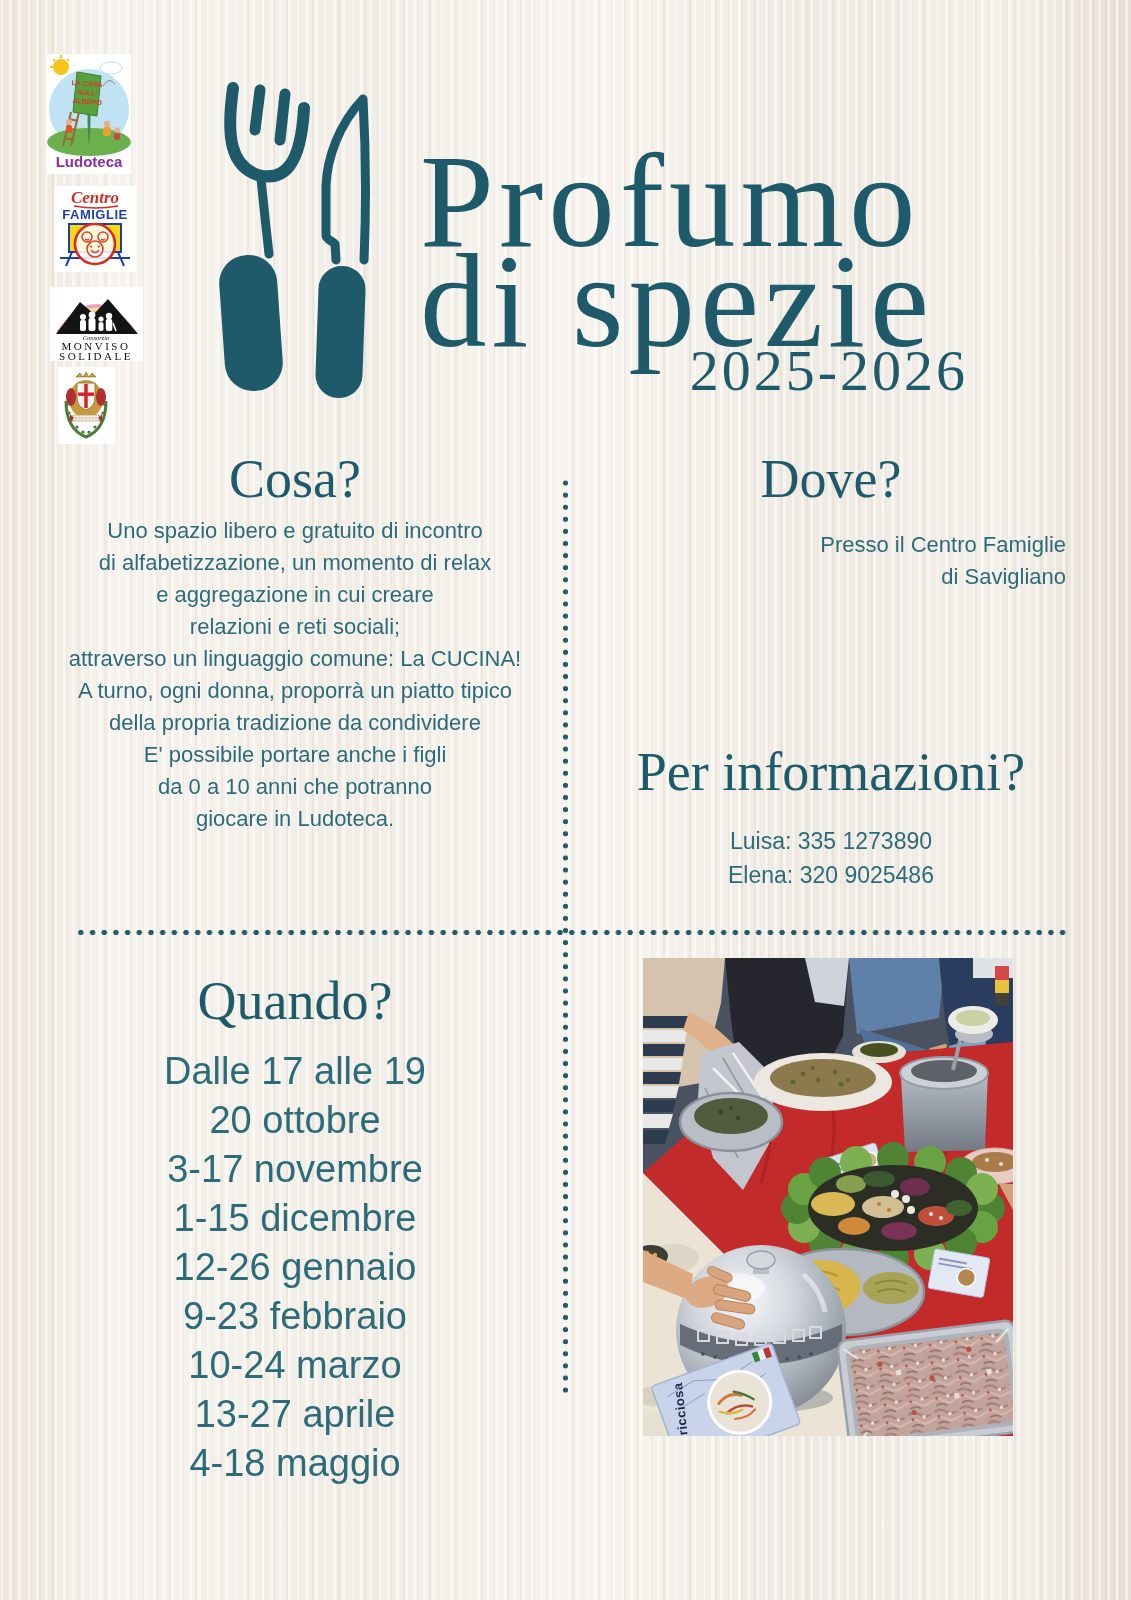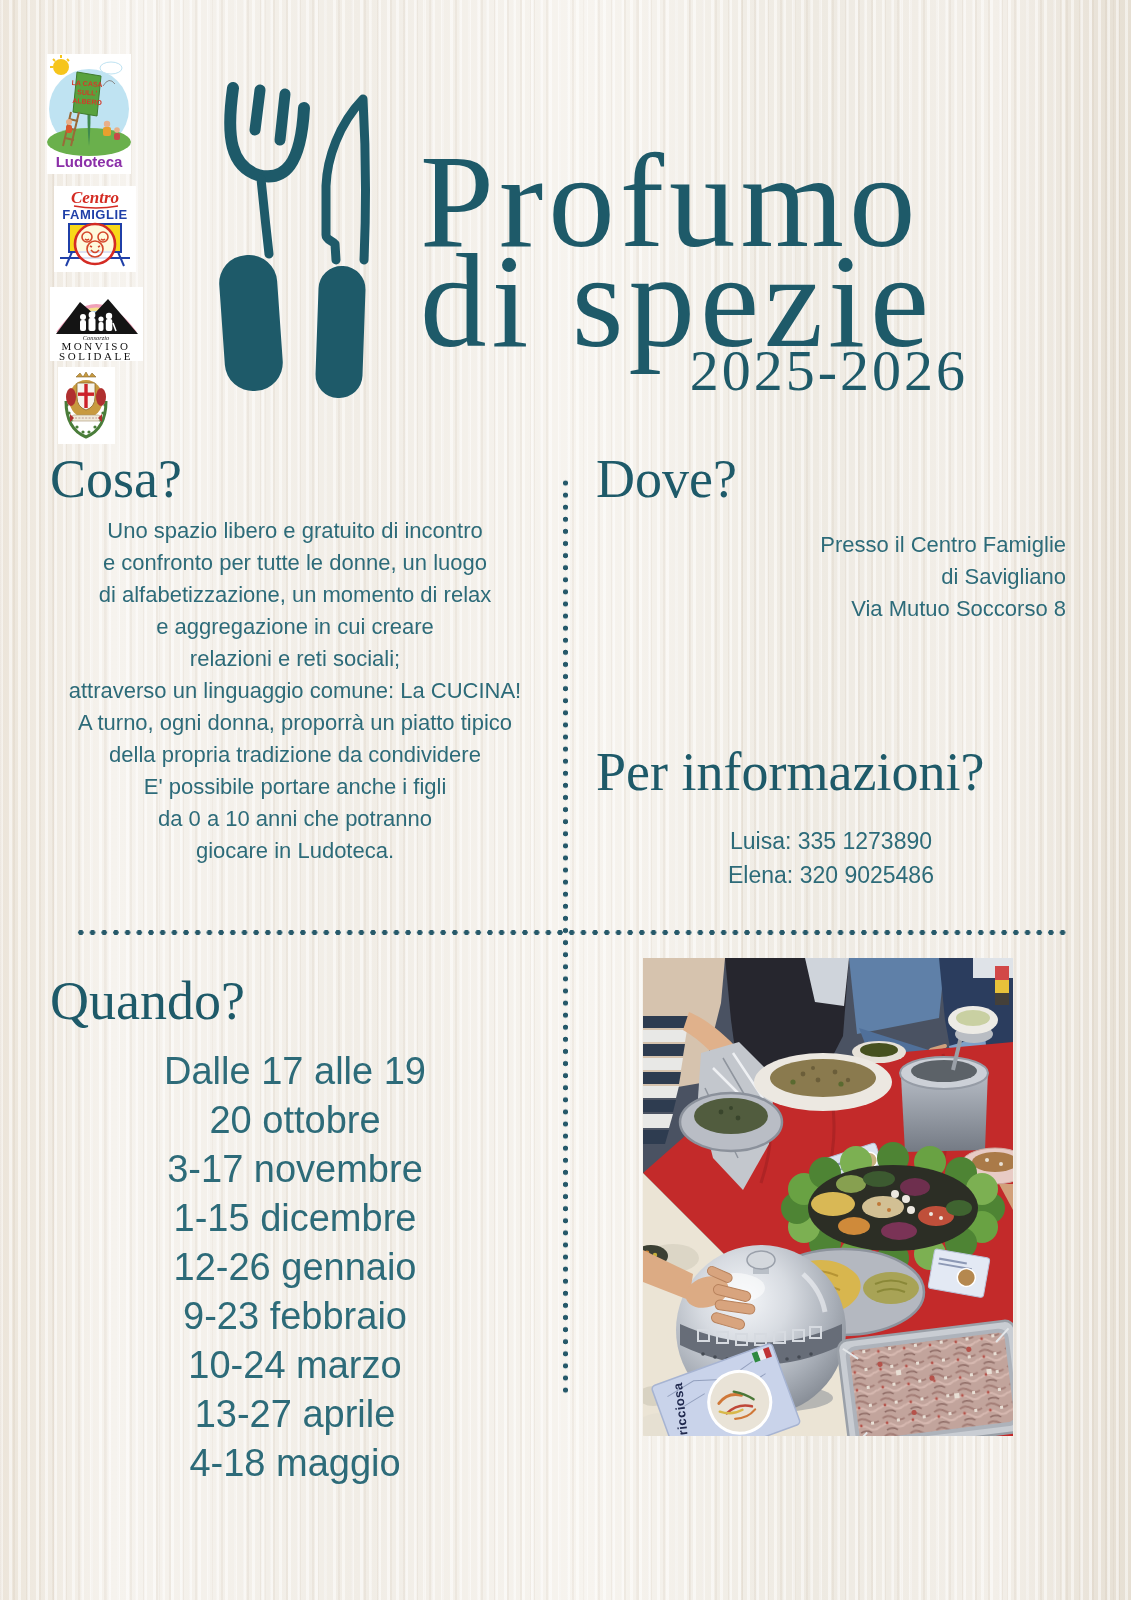--- a/index.html
+++ b/index.html
@@ -46,21 +46,21 @@
     font-size:58px;line-height:56px;letter-spacing:3px;
     white-space:nowrap;
   }
 
   
   .sec-head{
     position:absolute;
     color:var(--teal-head);
     font-family:"Liberation Serif",serif;
     font-size:54px;line-height:58px;
-    text-align:left;white-space:nowrap;
+    text-align:center;white-space:nowrap;
   }
   
   .sec-body{
     position:absolute;
     color:var(--teal-body);
     text-align:center;white-space:nowrap;
   }
   .sec-body .line{white-space:nowrap;}
   .cosa-body{left:50px;top:515px;width:490px;font-size:22px;line-height:32px;}
   .dove-body{left:596px;top:529px;width:470px;font-size:22px;line-height:32px;text-align:right;}
@@ -227,37 +227,35 @@
     <div>di spezie</div>
   </div>
   <div class="season">2025-2026</div>
 
   <div class="dots-v"></div>
   <div class="dots-h"></div>
 
   <div class="sec-head head-cosa">Cosa?</div>
   <div class="sec-body cosa-body">
       <div class="line">Uno spazio libero e gratuito di incontro</div>
-      <div class="line">e confronto per tutte le donne, un luogo</div>
       <div class="line">di alfabetizzazione, un momento di relax</div>
       <div class="line">e aggregazione in cui creare</div>
       <div class="line">relazioni e reti sociali;</div>
       <div class="line">attraverso un linguaggio comune: La CUCINA!</div>
       <div class="line">A turno, ogni donna, proporrà un piatto tipico</div>
       <div class="line">della propria tradizione da condividere</div>
       <div class="line">E' possibile portare anche i figli</div>
       <div class="line">da 0 a 10 anni che potranno</div>
       <div class="line">giocare in Ludoteca.</div>
     </div>
 
   <div class="sec-head head-dove">Dove?</div>
   <div class="sec-body dove-body">
       <div class="line">Presso il Centro Famiglie</div>
       <div class="line">di Savigliano</div>
-      <div class="line">Via Mutuo Soccorso 8</div>
     </div>
 
   <div class="sec-head head-info">Per informazioni?</div>
   <div class="sec-body info-body">
       <div class="line">Luisa: 335 1273890</div>
       <div class="line">Elena: 320 9025486</div>
     </div>
 
   <div class="sec-head head-quando">Quando?</div>
   <div class="sec-body quando-body">

